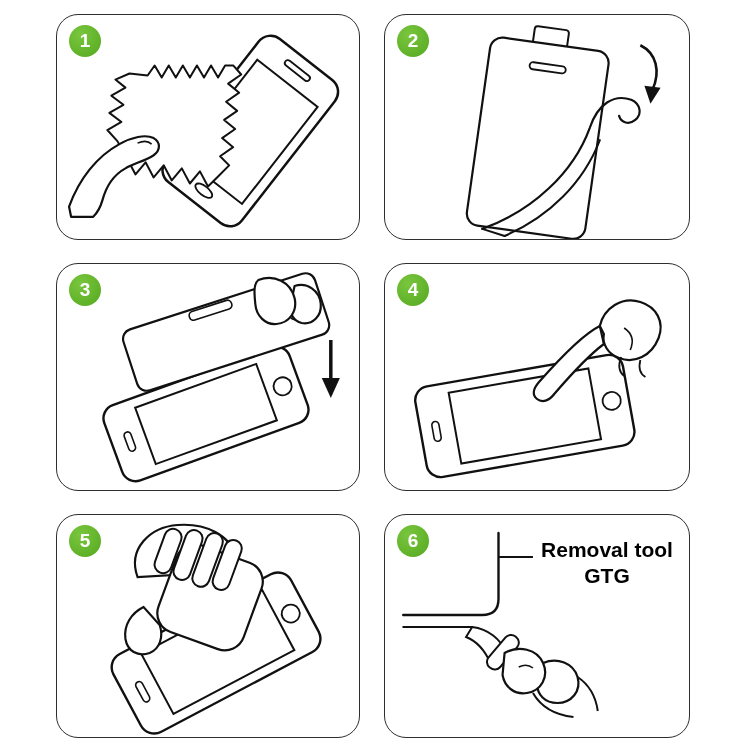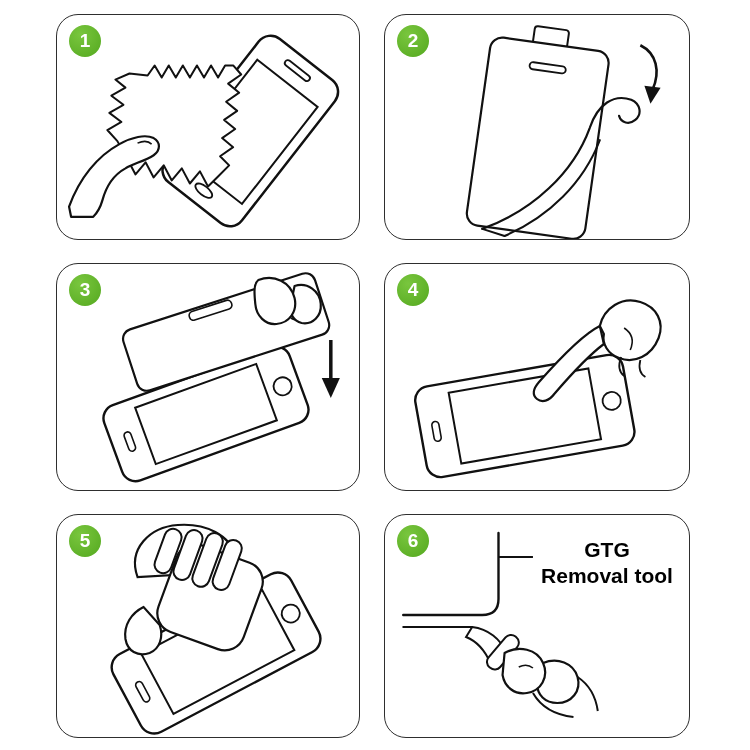--- a/index.html
+++ b/index.html
@@ -125,22 +125,22 @@
         <rect x="136" y="18" width="17" height="56" rx="8.5"></rect>
         <rect x="156" y="18" width="17" height="52" rx="8.5"></rect>
       </g>
       <path fill="#fff" stroke="#111" stroke-width="2.2" d="M 86,92 C 74,98 66,110 68,124 C 70,136 80,142 92,138 C 102,134 106,122 102,110 Z"></path>
     </svg>
   </div>
 
   <div class="panel p6">
     <div class="badge">6</div>
     <div class="tool-label">
+      <div>Removal tool</div>
       <div>GTG</div>
-      <div>Removal tool</div>
     </div>
     <svg viewBox="0 0 300 222" preserveAspectRatio="none">
       <g fill="none" stroke="#111" stroke-width="2.4" stroke-linecap="round">
         <path d="M 18,100 L 96,100 Q 112,100 112,84 L 112,18"></path>
         <path d="M 18,112 L 86,112" stroke-width="2"></path>
       </g>
       <path d="M 112,42 L 146,42" fill="none" stroke="#111" stroke-width="2"></path>
       <path fill="#fff" stroke="#111" stroke-width="2" d="M 86,112 C 102,114 114,124 120,138 L 104,148 C 98,134 90,126 80,122 Z"></path>
       <g transform="rotate(40 118 136)">
         <rect x="110" y="118" width="15" height="40" rx="7" fill="#fff" stroke="#111" stroke-width="2"></rect>

